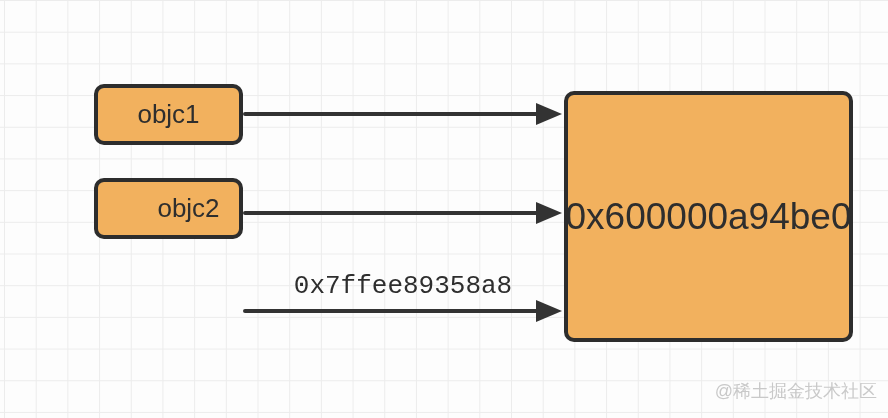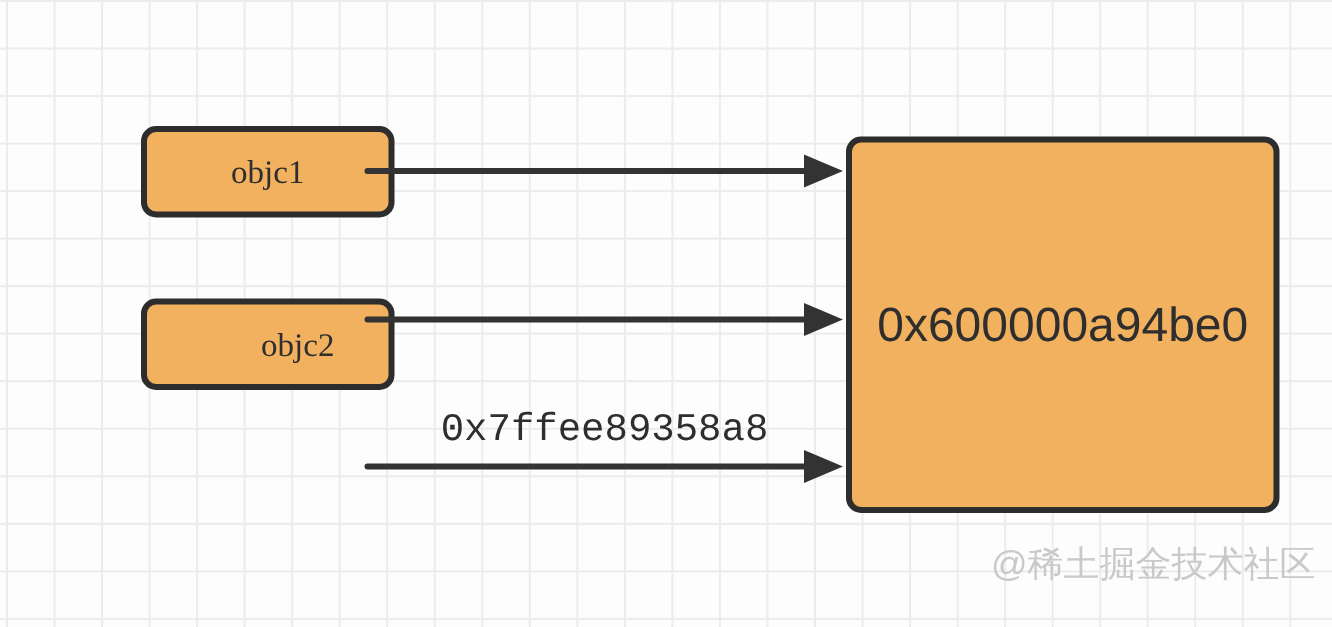--- a/index.html
+++ b/index.html
@@ -15,35 +15,34 @@
     background-color: var(--background, #fdfdfd);
     background-image:
       linear-gradient(to right, var(--grid-line, #ececec) 1px, transparent 1px),
       linear-gradient(to bottom, var(--grid-line, #ececec) 1px, transparent 1px);
     background-size: 31.7px 31.7px;
     background-position: 4px 0;
   }
   .obj-box {
     position: absolute;
     left: 94px;
-    width: 169px;
+    width: 149px;
     height: 61px;
     box-sizing: border-box;
     background: var(--box-fill, #f2b15e);
     border: 4px solid var(--box-border, #2d2d2d);
     border-radius: 10px;
     display: flex;
     align-items: center;
     justify-content: center;
-    font-size: 22px;
+    font-size: 26px;
     color: var(--text, #2e2e2e);
-    font-family: Liberation Serif, serif;
   }
   .obj-box.row1 { top: 84px; }
-  .obj-box.row2 { top: 199px; padding-left: 40px; }
+  .obj-box.row2 { top: 178px; padding-left: 40px; }
   .obj-box.row3 { top: 281px; }
 
   .addr-label {
     position: absolute;
     left: 250px;
     width: 306px;
     text-align: center;
     font-size: 26px;
     line-height: 30px;
     color: var(--text, #2e2e2e);
@@ -84,29 +83,29 @@
     top: 91px;
     width: 289px;
     height: 251px;
     box-sizing: border-box;
     background: var(--box-fill, #f2b15e);
     border: 4px solid var(--box-border, #2d2d2d);
     border-radius: 10px;
     display: flex;
     align-items: center;
     justify-content: center;
-    font-size: 32px;
+    font-size: 37px;
     color: var(--text, #2e2e2e);
   }
 
   .watermark {
     position: absolute;
     right: 11px;
-    top: 360px;
-    font-size: 24px;
+    top: 379px;
+    font-size: 18px;
     color: var(--watermark, #c9c9c9);
     white-space: nowrap;
   }
 </style>
 </head>
 <body>
 
 <div class="canvas">
 
   <div class="obj-box row1">

